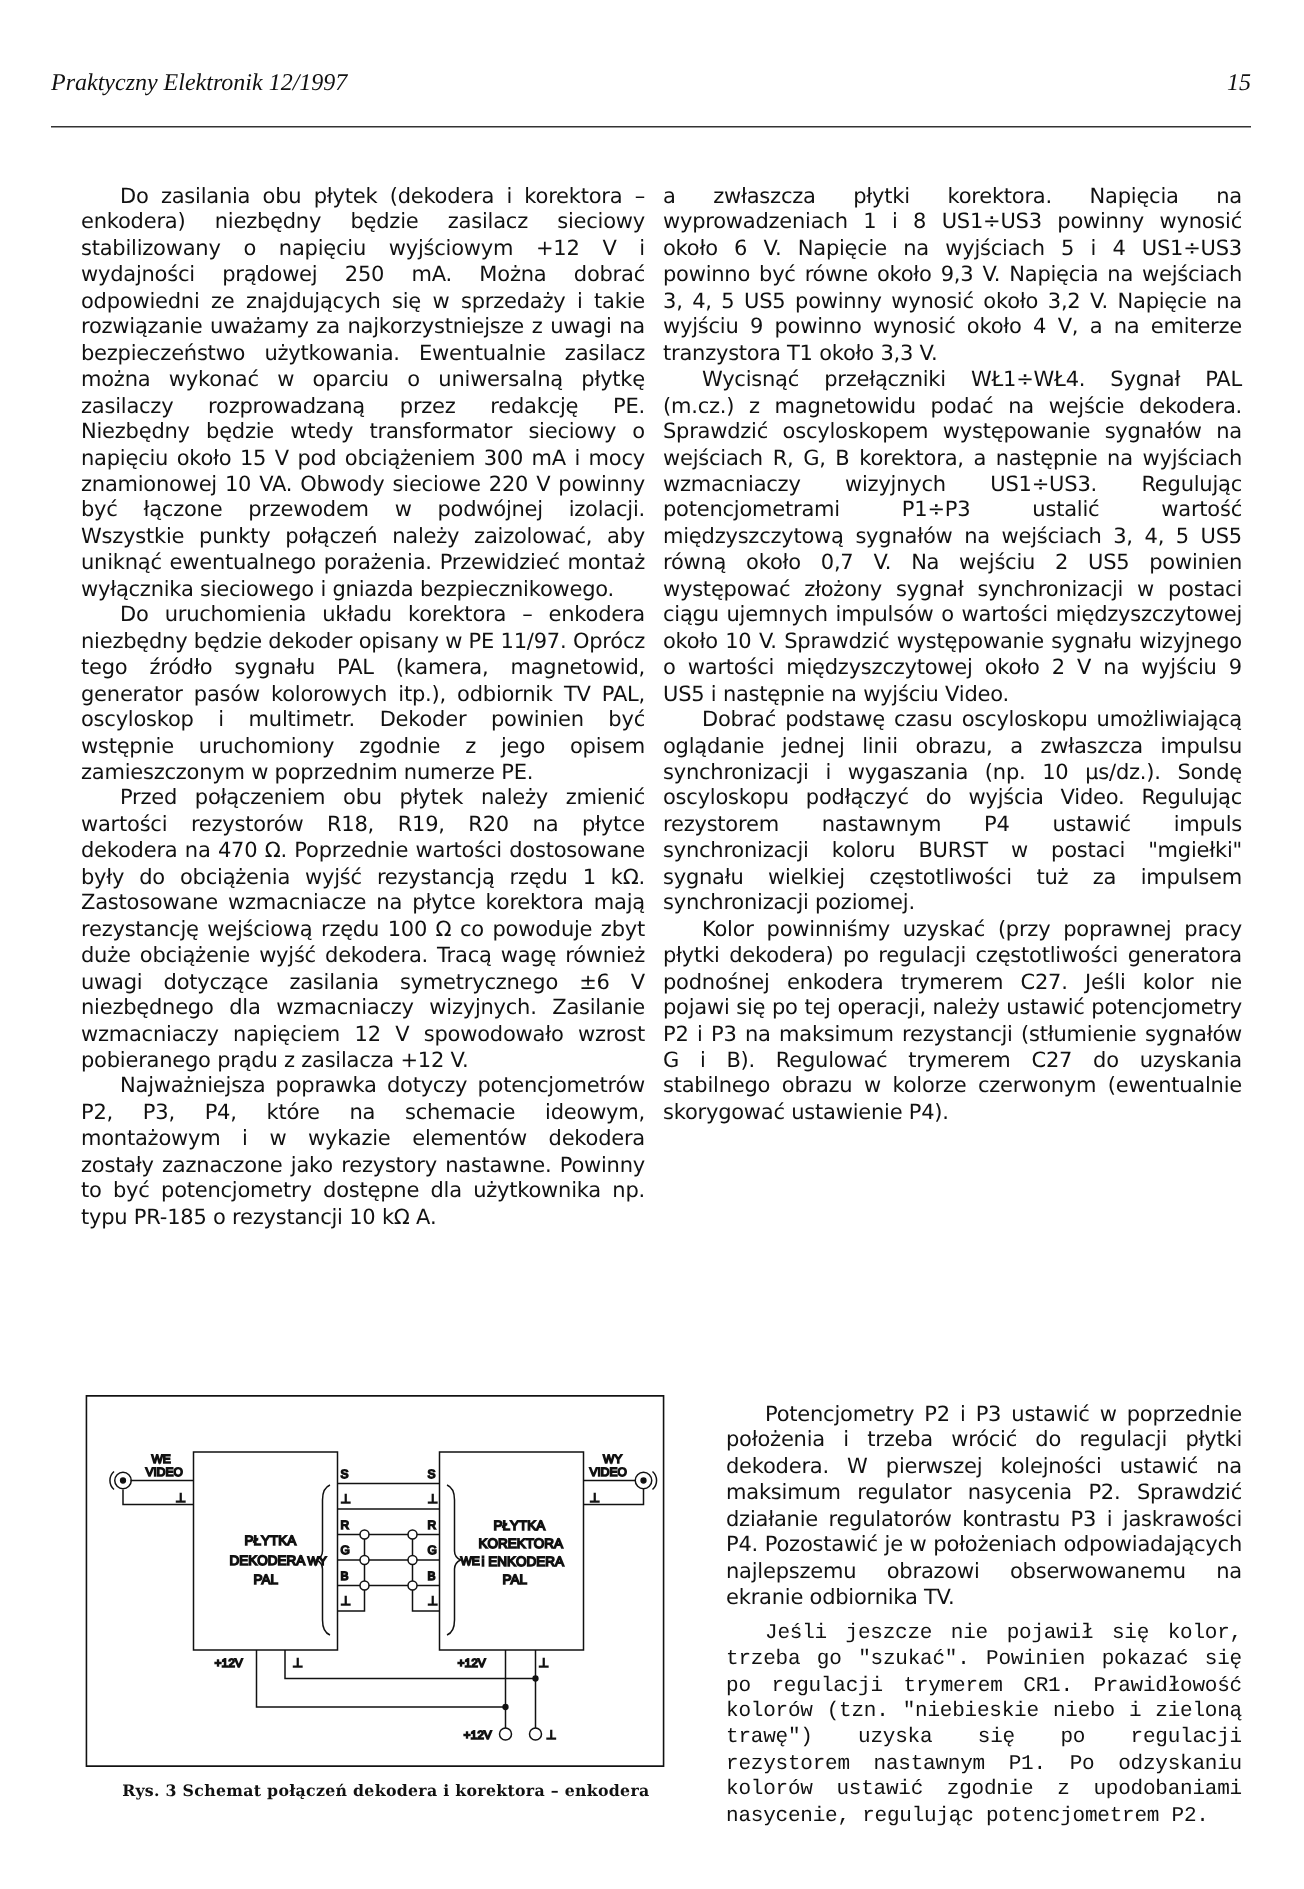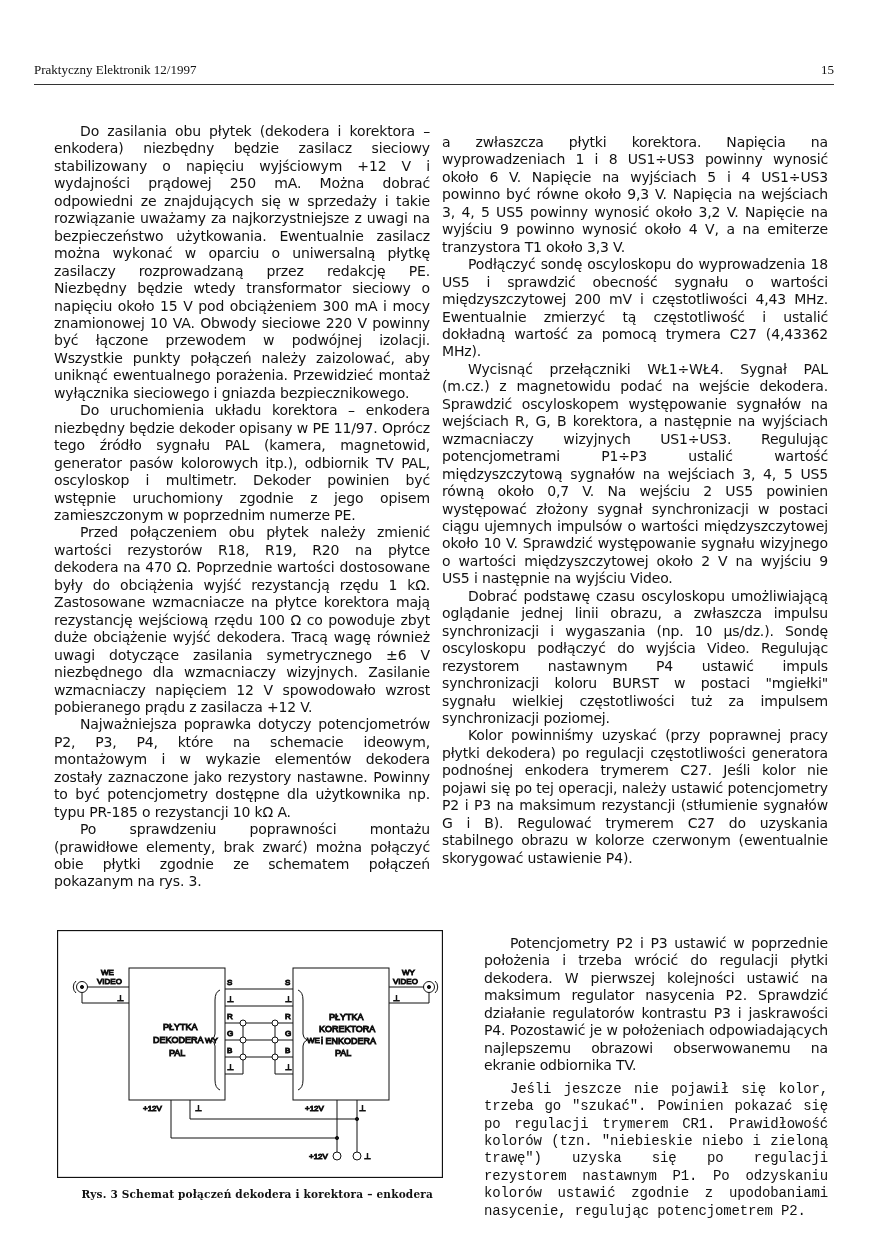--- a/index.html
+++ b/index.html
@@ -1,26 +1,26 @@
 <!DOCTYPE html>
 <html><head>
 <meta charset="utf-8">
 <style>
   html, body { margin:0; padding:0; background:#ffffff; }
   body { width:869px; height:1259px; position:relative; overflow:hidden; color:#111; }
-  .header { position:absolute; left:34px; top:62px; width:800px; height:22px;
-    font-family:"Liberation Serif", serif; font-size:13px; }
+  .header { position:absolute; left:34px; top:47px; width:800px; height:22px;
+    font-family:"Liberation Serif", serif; font-style:italic; font-size:16px; }
   .header .title { position:absolute; left:0; top:0; }
   .header .pnum { position:absolute; right:0; top:0; }
   .header-rule { position:absolute; left:34px; top:84px; width:800px; height:0; border-top:1.5px solid #333; }
   .col { position:absolute; font-family:"DejaVu Sans", sans-serif; font-size:14px; line-height:17.45px;
     text-align:justify; letter-spacing:-0.15px; }
   .col p { margin:0; text-indent:26px; }
   .col-left { left:54px; top:123px; width:376px; }
-  .col-right { left:442px; top:134px; width:386px; }
+  .col-right { left:442px; top:123px; width:386px; }
   .col-right2 { left:484px; top:935px; width:344px; }
   .col-right2 p + p { margin-top:6px;font-family:Liberation Mono, monospace; }
   .figure { position:absolute; left:57px; top:930px; width:386px; height:248px; }
   .figure svg { display:block; }
   .caption { position:absolute; left:47px; top:1188px; width:386px; text-align:right;
     font-family:"DejaVu Serif", serif; font-weight:bold; font-size:10.5px; letter-spacing:0.2px; }
   .dlabel { font-family:"Liberation Sans", sans-serif; font-size:8px; fill:#111; }
   .dlabel-box { font-family:"Liberation Sans", sans-serif; font-size:9px; fill:#111; }
 </style>
 </head>
@@ -30,26 +30,24 @@
   <span class="title">Praktyczny Elektronik 12/1997</span>
   <span class="pnum">15</span>
 </div>
 <div class="header-rule"></div>
 
 <div class="col col-left">
   <p>Do zasilania obu płytek (dekodera i korektora – enkodera) niezbędny będzie zasilacz sieciowy stabilizowany o napięciu wyjściowym +12 V i wydajności prądowej 250 mA. Można dobrać odpowiedni ze znajdujących się w sprzedaży i takie rozwiązanie uważamy za najkorzystniejsze z uwagi na bezpieczeństwo użytkowania. Ewentualnie zasilacz można wykonać w oparciu o uniwersalną płytkę zasilaczy rozprowadzaną przez redakcję PE. Niezbędny będzie wtedy transformator sieciowy o napięciu około 15 V pod obciążeniem 300 mA i mocy znamionowej 10 VA. Obwody sieciowe 220 V powinny być łączone przewodem w podwójnej izolacji. Wszystkie punkty połączeń należy zaizolować, aby uniknąć ewentualnego porażenia. Przewidzieć montaż wyłącznika sieciowego i gniazda bezpiecznikowego.</p>
   <p>Do uruchomienia układu korektora – enkodera niezbędny będzie dekoder opisany w PE 11/97. Oprócz tego źródło sygnału PAL (kamera, magnetowid, generator pasów kolorowych itp.), odbiornik TV PAL, oscyloskop i multimetr. Dekoder powinien być wstępnie uruchomiony zgodnie z jego opisem zamieszczonym w poprzednim numerze PE.</p>
   <p>Przed połączeniem obu płytek należy zmienić wartości rezystorów R18, R19, R20 na płytce dekodera na 470 Ω. Poprzednie wartości dostosowane były do obciążenia wyjść rezystancją rzędu 1 kΩ. Zastosowane wzmacniacze na płytce korektora mają rezystancję wejściową rzędu 100 Ω co powoduje zbyt duże obciążenie wyjść dekodera. Tracą wagę również uwagi dotyczące zasilania symetrycznego ±6 V niezbędnego dla wzmacniaczy wizyjnych. Zasilanie wzmacniaczy napięciem 12 V spowodowało wzrost pobieranego prądu z zasilacza +12 V.</p>
   <p>Najważniejsza poprawka dotyczy potencjometrów P2, P3, P4, które na schemacie ideowym, montażowym i w wykazie elementów dekodera zostały zaznaczone jako rezystory nastawne. Powinny to być potencjometry dostępne dla użytkownika np. typu PR-185 o rezystancji 10 kΩ A.</p>
-  <p>Po sprawdzeniu poprawności montażu (prawidłowe elementy, brak zwarć) można połączyć obie płytki zgodnie ze schematem połączeń pokazanym na rys. 3.</p>
 </div>
 
 <div class="col col-right">
   <p style="text-indent:0">a zwłaszcza płytki korektora. Napięcia na wyprowadzeniach 1 i 8 US1÷US3 powinny wynosić około 6 V. Napięcie na wyjściach 5 i 4 US1÷US3 powinno być równe około 9,3 V. Napięcia na wejściach 3, 4, 5 US5 powinny wynosić około 3,2 V. Napięcie na wyjściu 9 powinno wynosić około 4 V, a na emiterze tranzystora T1 około 3,3 V.</p>
-  <p>Podłączyć sondę oscyloskopu do wyprowadzenia 18 US5 i sprawdzić obecność sygnału o wartości międzyszczytowej 200 mV i częstotliwości 4,43 MHz. Ewentualnie zmierzyć tą częstotliwość i ustalić dokładną wartość za pomocą trymera C27 (4,43362 MHz).</p>
   <p>Wycisnąć przełączniki WŁ1÷WŁ4. Sygnał PAL (m.cz.) z magnetowidu podać na wejście dekodera. Sprawdzić oscyloskopem występowanie sygnałów na wejściach R, G, B korektora, a następnie na wyjściach wzmacniaczy wizyjnych US1÷US3. Regulując potencjometrami P1÷P3 ustalić wartość międzyszczytową sygnałów na wejściach 3, 4, 5 US5 równą około 0,7 V. Na wejściu 2 US5 powinien występować złożony sygnał synchronizacji w postaci ciągu ujemnych impulsów o wartości międzyszczytowej około 10 V. Sprawdzić występowanie sygnału wizyjnego o wartości międzyszczytowej około 2 V na wyjściu 9 US5 i następnie na wyjściu Video.</p>
   <p>Dobrać podstawę czasu oscyloskopu umożliwiającą oglądanie jednej linii obrazu, a zwłaszcza impulsu synchronizacji i wygaszania (np. 10 µs/dz.). Sondę oscyloskopu podłączyć do wyjścia Video. Regulując rezystorem nastawnym P4 ustawić impuls synchronizacji koloru BURST w postaci "mgiełki" sygnału wielkiej częstotliwości tuż za impulsem synchronizacji poziomej.</p>
   <p>Kolor powinniśmy uzyskać (przy poprawnej pracy płytki dekodera) po regulacji częstotliwości generatora podnośnej enkodera trymerem C27. Jeśli kolor nie pojawi się po tej operacji, należy ustawić potencjometry P2 i P3 na maksimum rezystancji (stłumienie sygnałów G i B). Regulować trymerem C27 do uzyskania stabilnego obrazu w kolorze czerwonym (ewentualnie skorygować ustawienie P4).</p>
 </div>
 
 <div class="col col-right2">
   <p>Potencjometry P2 i P3 ustawić w poprzednie położenia i trzeba wrócić do regulacji płytki dekodera. W pierwszej kolejności ustawić na maksimum regulator nasycenia P2. Sprawdzić działanie regulatorów kontrastu P3 i jaskrawości P4. Pozostawić je w położeniach odpowiadających najlepszemu obrazowi obserwowanemu na ekranie odbiornika TV.</p>
   <p>Jeśli jeszcze nie pojawił się kolor, trzeba go "szukać". Powinien pokazać się po regulacji trymerem CR1. Prawidłowość kolorów (tzn. "niebieskie niebo i zieloną trawę") uzyska się po regulacji rezystorem nastawnym P1. Po odzyskaniu kolorów ustawić zgodnie z upodobaniami nasycenie, regulując potencjometrem P2.</p>
 </div>
 

